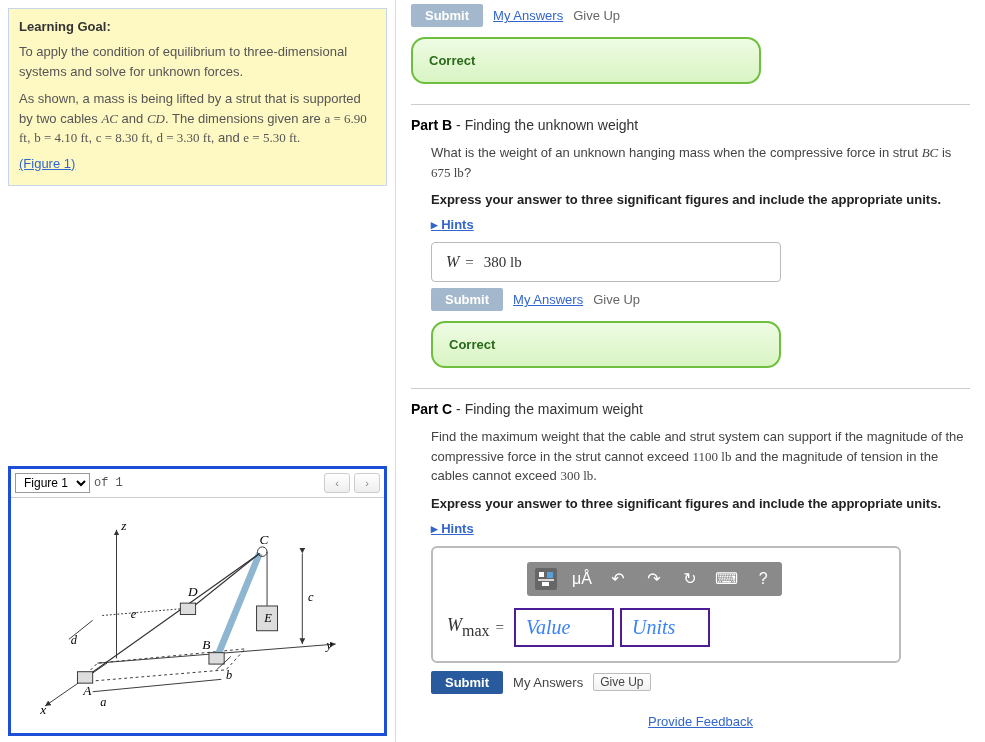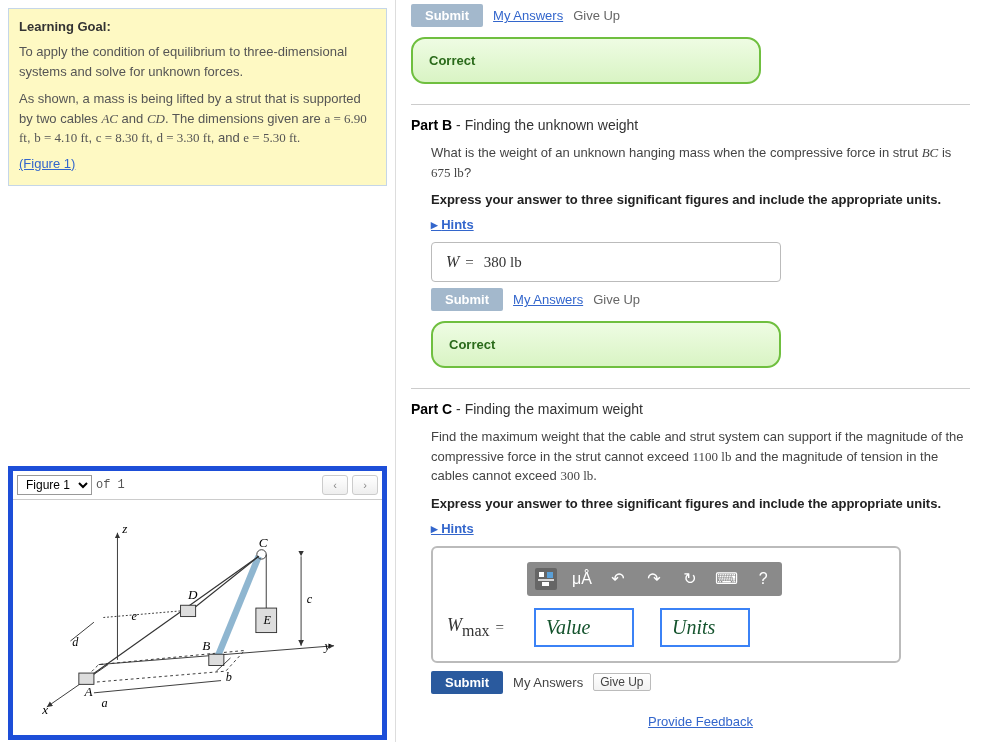--- a/index.html
+++ b/index.html
@@ -6,21 +6,21 @@
 body { font-family: Arial, Helvetica, sans-serif; font-size: 13px; color: #333; background: #fff; width: 985px; }
 .container { display: flex; }
 .left-col { width: 395px; padding: 8px; }
 .right-col { flex: 1; padding: 0 15px 15px 15px; border-left: 1px solid #ddd; }
 .goal-box { border: 1px solid #c5d6e8; padding: 10px; background: #fef9c3; }
 .goal-title { font-weight: bold; color: #333; margin-bottom: 8px; }
 .goal-text { color: #555; line-height: 1.5; margin-bottom: 8px; }
 .italic-var { font-style: italic; font-family: 'Times New Roman', serif; }
 .serif { font-family: 'Times New Roman', serif; }
 .figlink { color: #3366cc; text-decoration: underline; text-align: left; display: block; margin: 8px 0 4px; }
-.figure-panel { margin-top: 280px; border: 5px solid #1d4ed8; }
+.figure-panel { margin-top: 280px; border: 3px solid #1d4ed8; }
 .figure-header { display: flex; align-items: center; border-bottom: 1px solid #ccc; padding: 4px; background: #fff; }
 .figure-select { font-size: 12px; border: 1px solid #999; padding: 1px 4px; background: #fff; }
 .of-text { margin-left: 4px; color: #555; font-size: 12px; font-family: Liberation Mono, monospace; }
 .nav-btns { margin-left: auto; display: flex; gap: 4px; }
 .nav-btn { width: 26px; height: 20px; border: 1px solid #ccc; background: linear-gradient(#fff,#eee); border-radius: 3px; color: #888; font-size: 11px; cursor: pointer; }
 .figure-body { padding: 15px; height: 235px; position: relative; background: #fff; }
 .diagram-svg { width: 100%; height: 100%; }
 .submit-row { display: flex; align-items: center; gap: 10px; margin: 4px 0 10px; }
 .submit-btn { background: #a3b8cc; color: #fff; border: none; padding: 4px 14px; font-size: 13px; font-weight: bold; border-radius: 2px; cursor: pointer; }
 .submit-btn.active { background: #2a5a9e; }
@@ -40,21 +40,21 @@
 .answer-var { font-family: 'Times New Roman', serif; font-style: italic; font-size: 16px; margin-right: 6px; }
 .answer-eq { font-family: 'Times New Roman', serif; font-size: 15px; margin-right: 10px; }
 .answer-val { font-family: 'Times New Roman', serif; font-size: 15px; }
 .input-panel { border: 2px solid #bbb; border-radius: 6px; padding: 14px; width: 470px; margin-bottom: 8px; }
 .toolbar { background: #8a8a8a; border-radius: 3px; padding: 6px 8px; display: inline-flex; align-items: center; gap: 14px; margin: 0 0 12px 80px; }
 .tool-btn { background: transparent; border: none; color: #fff; font-size: 16px; cursor: pointer; min-width: 22px; height: 22px; display: inline-flex; align-items: center; justify-content: center; }
 .tool-btn.boxed { background: #666; border-radius: 2px; padding: 2px; }
 .input-row { display: flex; align-items: center; }
 .input-label { font-family: 'Times New Roman', serif; font-style: italic; font-size: 18px; margin-right: 6px; }
 .input-label sub { font-size: 16px; font-style: normal; }
-.value-box, .units-box { border: 2px solid #3b82f6; padding: 6px 10px; font-family: 'Times New Roman', serif; font-style: italic; font-size: 20px; color: #14532d; margin-right: 6px; cursor: text; margin-left: 20px; }
+.value-box, .units-box { border: 2px solid #4c1d95; padding: 6px 10px; font-family: 'Times New Roman', serif; font-style: italic; font-size: 20px; color: #3b82f6; margin-right: 6px; cursor: text; }
 .value-box { width: 100px; }
 .units-box { width: 90px; }
 .footer-row { display: flex; justify-content: flex-end; align-items: center; gap: 16px; margin-top: 20px; flex-direction: column; }
 .feedback-link { color: #3366cc; text-decoration: underline; cursor: pointer; }
 .continue-btn { background: #2a5a9e; color: #fff; border: none; padding: 6px 14px; border-radius: 3px; font-size: 14px; cursor: pointer; }
 </style>
 </head>
 <body>
 
 <div class="container">

